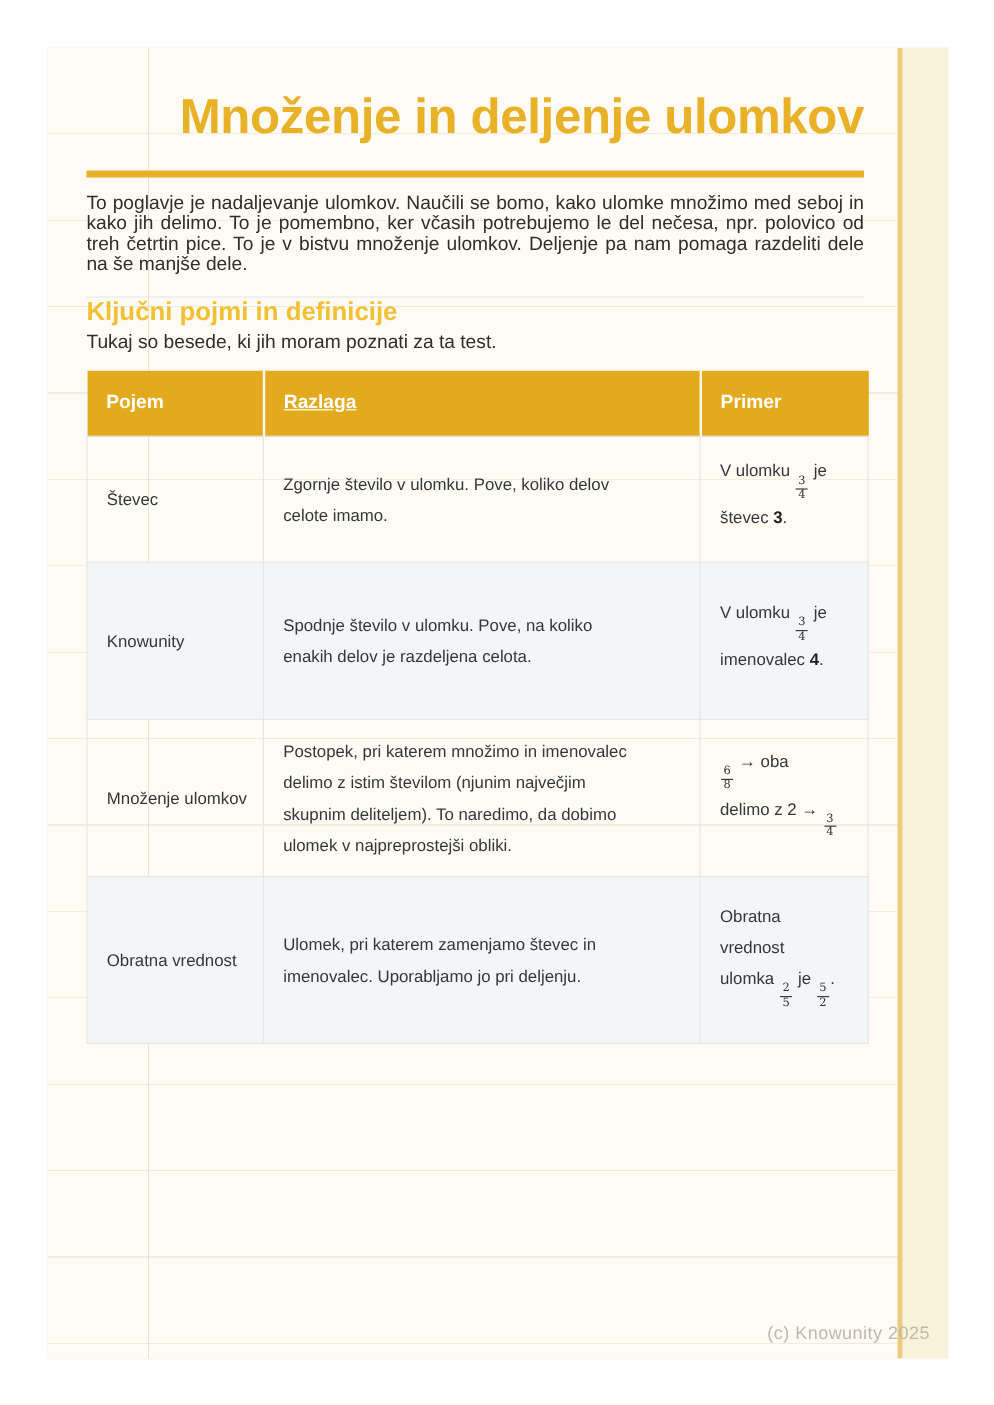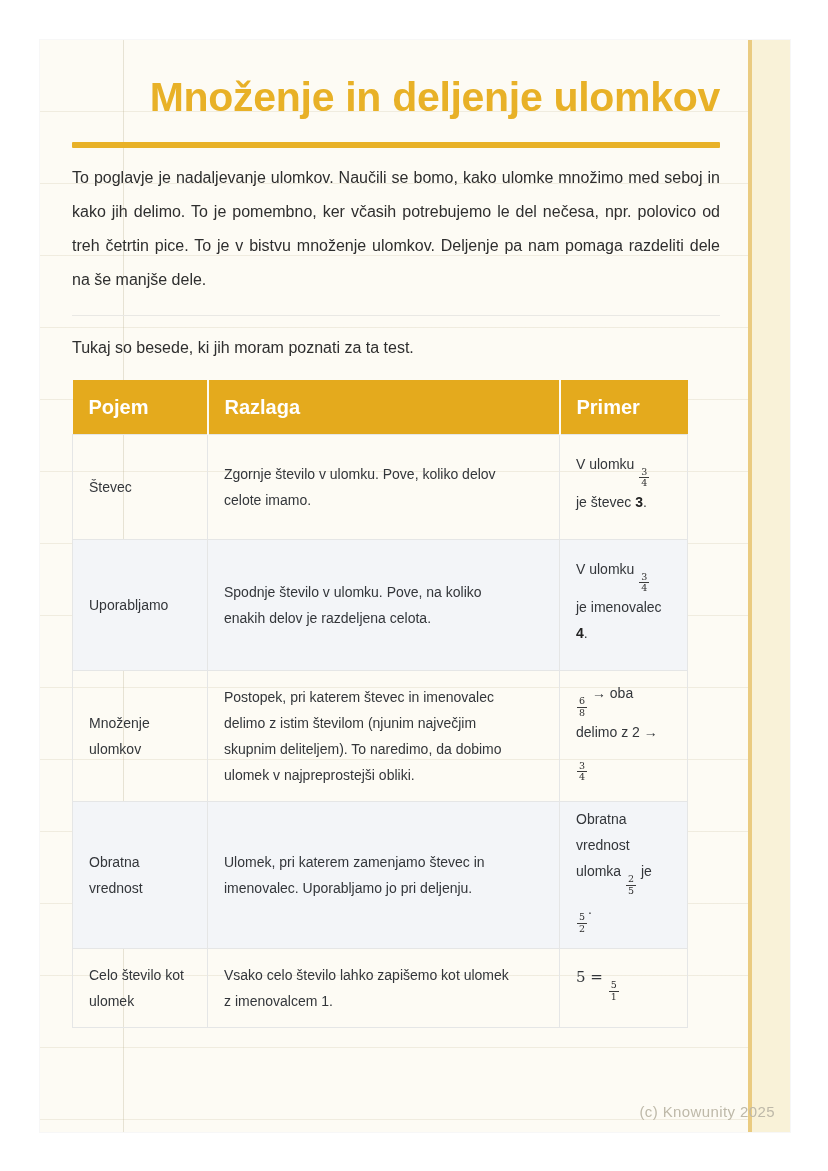--- a/index.html
+++ b/index.html
@@ -41,49 +41,49 @@
     border-radius:1px;
   }
   h2.sec-heading{
     margin:0;font-size:21.5px;line-height:25px;font-weight:700;
     color:var(--gold2,#F2C032);
   }
   .h2-a{margin-top:34px;}
   .h2-b{margin-top:36px;}
   p.body-text{
     margin:13px 0 0;
-    font-size:16px;line-height:34px;
+    font-size:16px;line-height:17px;
     color:#2E2E2E;
     text-align:justify;
   }
-  p.lead-text{margin-top:15px;text-align:left;}
+  p.lead-text{margin-top:4px;text-align:left;}
   .divider{
     margin:18px 0 0;border:none;
     border-top:1px solid #E9E8E4;
     height:0;
   }
   table.terms{
     margin-top:15px;
     border-collapse:collapse;
     table-layout:fixed;
     width:563px;
   }
   table.terms th{
     background:var(--header-bg,#E4AA1D);
     color:#FFFFFF;
-    font-size:20px;font-weight:700;
+    font-size:16px;font-weight:700;
     text-align:left;
     height:54px;
-    padding:0 0 0 16px;
+    padding:0 12px 0 16px;
     border:none;
     border-right:2px solid var(--page-bg,#FDFBF4);
   }
   table.terms th:last-child{border-right:none;}
   .w-term{width:118px;}
-  .w-def{width:334px;}
+  .w-def{width:334px;text-decoration:underline;}
   .w-ex{width:111px;}
   table.terms td{
     border:1px solid #E5E6E6;
     vertical-align:middle;
     font-size:14px;line-height:26px;
     color:#33363A;
     background:transparent;
   }
   table.terms tbody tr:nth-child(even) td{background:#F3F5F8;}
   td.col-term{
@@ -116,74 +116,67 @@
 
   <div class="margin-strip"></div>
 
   <h1 class="doc-title">Množenje in deljenje ulomkov</h1>
   <div class="title-underline"></div>
 
   <p class="body-text">To poglavje je nadaljevanje ulomkov. Naučili se bomo, kako ulomke množimo med seboj in kako jih delimo. To je pomembno, ker včasih potrebujemo le del nečesa, npr. polovico od treh četrtin pice. To je v bistvu množenje ulomkov. Deljenje pa nam pomaga razdeliti dele na še manjše dele.</p>
 
   <hr class="divider">
 
+  <h2 class="sec-heading h2-b">Ključni pojmi in definicije</h2>
   <p class="body-text lead-text">Tukaj so besede, ki jih moram poznati za ta test.</p>
 
   <table class="terms">
     <thead>
       <tr>
         <th class="w-term">Pojem</th>
         <th class="w-def">Razlaga</th>
         <th class="w-ex">Primer</th>
       </tr>
     </thead>
     <tbody>
         <tr style="height: 105px;">
           <td class="col-term">Števec</td>
           <td class="col-def">Zgornje število v ulomku. Pove, koliko delov celote imamo.</td>
           <td class="col-ex">V ulomku <span class="frac">
               <span class="num">3</span>
               <span class="den">4</span>
             </span> je števec <strong>3</strong>.</td>
         </tr>
         <tr style="height: 131px;">
-          <td class="col-term">Uporabljamo</td>
+          <td class="col-term">Knowunity</td>
           <td class="col-def">Spodnje število v ulomku. Pove, na koliko enakih delov je razdeljena celota.</td>
           <td class="col-ex">V ulomku <span class="frac">
               <span class="num">3</span>
               <span class="den">4</span>
             </span> je imenovalec <strong>4</strong>.</td>
         </tr>
         <tr style="height: 129px;">
           <td class="col-term">Množenje ulomkov</td>
-          <td class="col-def">Postopek, pri katerem števec in imenovalec delimo z istim številom (njunim največjim skupnim deliteljem). To naredimo, da dobimo ulomek v najpreprostejši obliki.</td>
+          <td class="col-def">Postopek, pri katerem množimo in imenovalec delimo z istim številom (njunim največjim skupnim deliteljem). To naredimo, da dobimo ulomek v najpreprostejši obliki.</td>
           <td class="col-ex"><span class="frac">
               <span class="num">6</span>
               <span class="den">8</span>
             </span> → oba delimo z 2 → <span class="frac">
               <span class="num">3</span>
               <span class="den">4</span>
             </span></td>
         </tr>
         <tr style="height: 139px;">
           <td class="col-term">Obratna vrednost</td>
           <td class="col-def">Ulomek, pri katerem zamenjamo števec in imenovalec. Uporabljamo jo pri deljenju.</td>
           <td class="col-ex">Obratna vrednost ulomka <span class="frac">
               <span class="num">2</span>
               <span class="den">5</span>
             </span> je <span class="frac">
               <span class="num">5</span>
               <span class="den">2</span>
             </span>.</td>
         </tr>
-        <tr>
-          <td class="col-term">Celo število kot ulomek</td>
-          <td class="col-def">Vsako celo število lahko zapišemo kot ulomek z imenovalcem 1.</td>
-          <td class="col-ex"><span class="math">5 = </span><span class="frac">
-              <span class="num">5</span>
-              <span class="den">1</span>
-            </span></td>
-        </tr>
       </tbody>
   </table>
 
   <div class="watermark">(c) Knowunity 2025</div>
 </div>
 
 </body></html>

